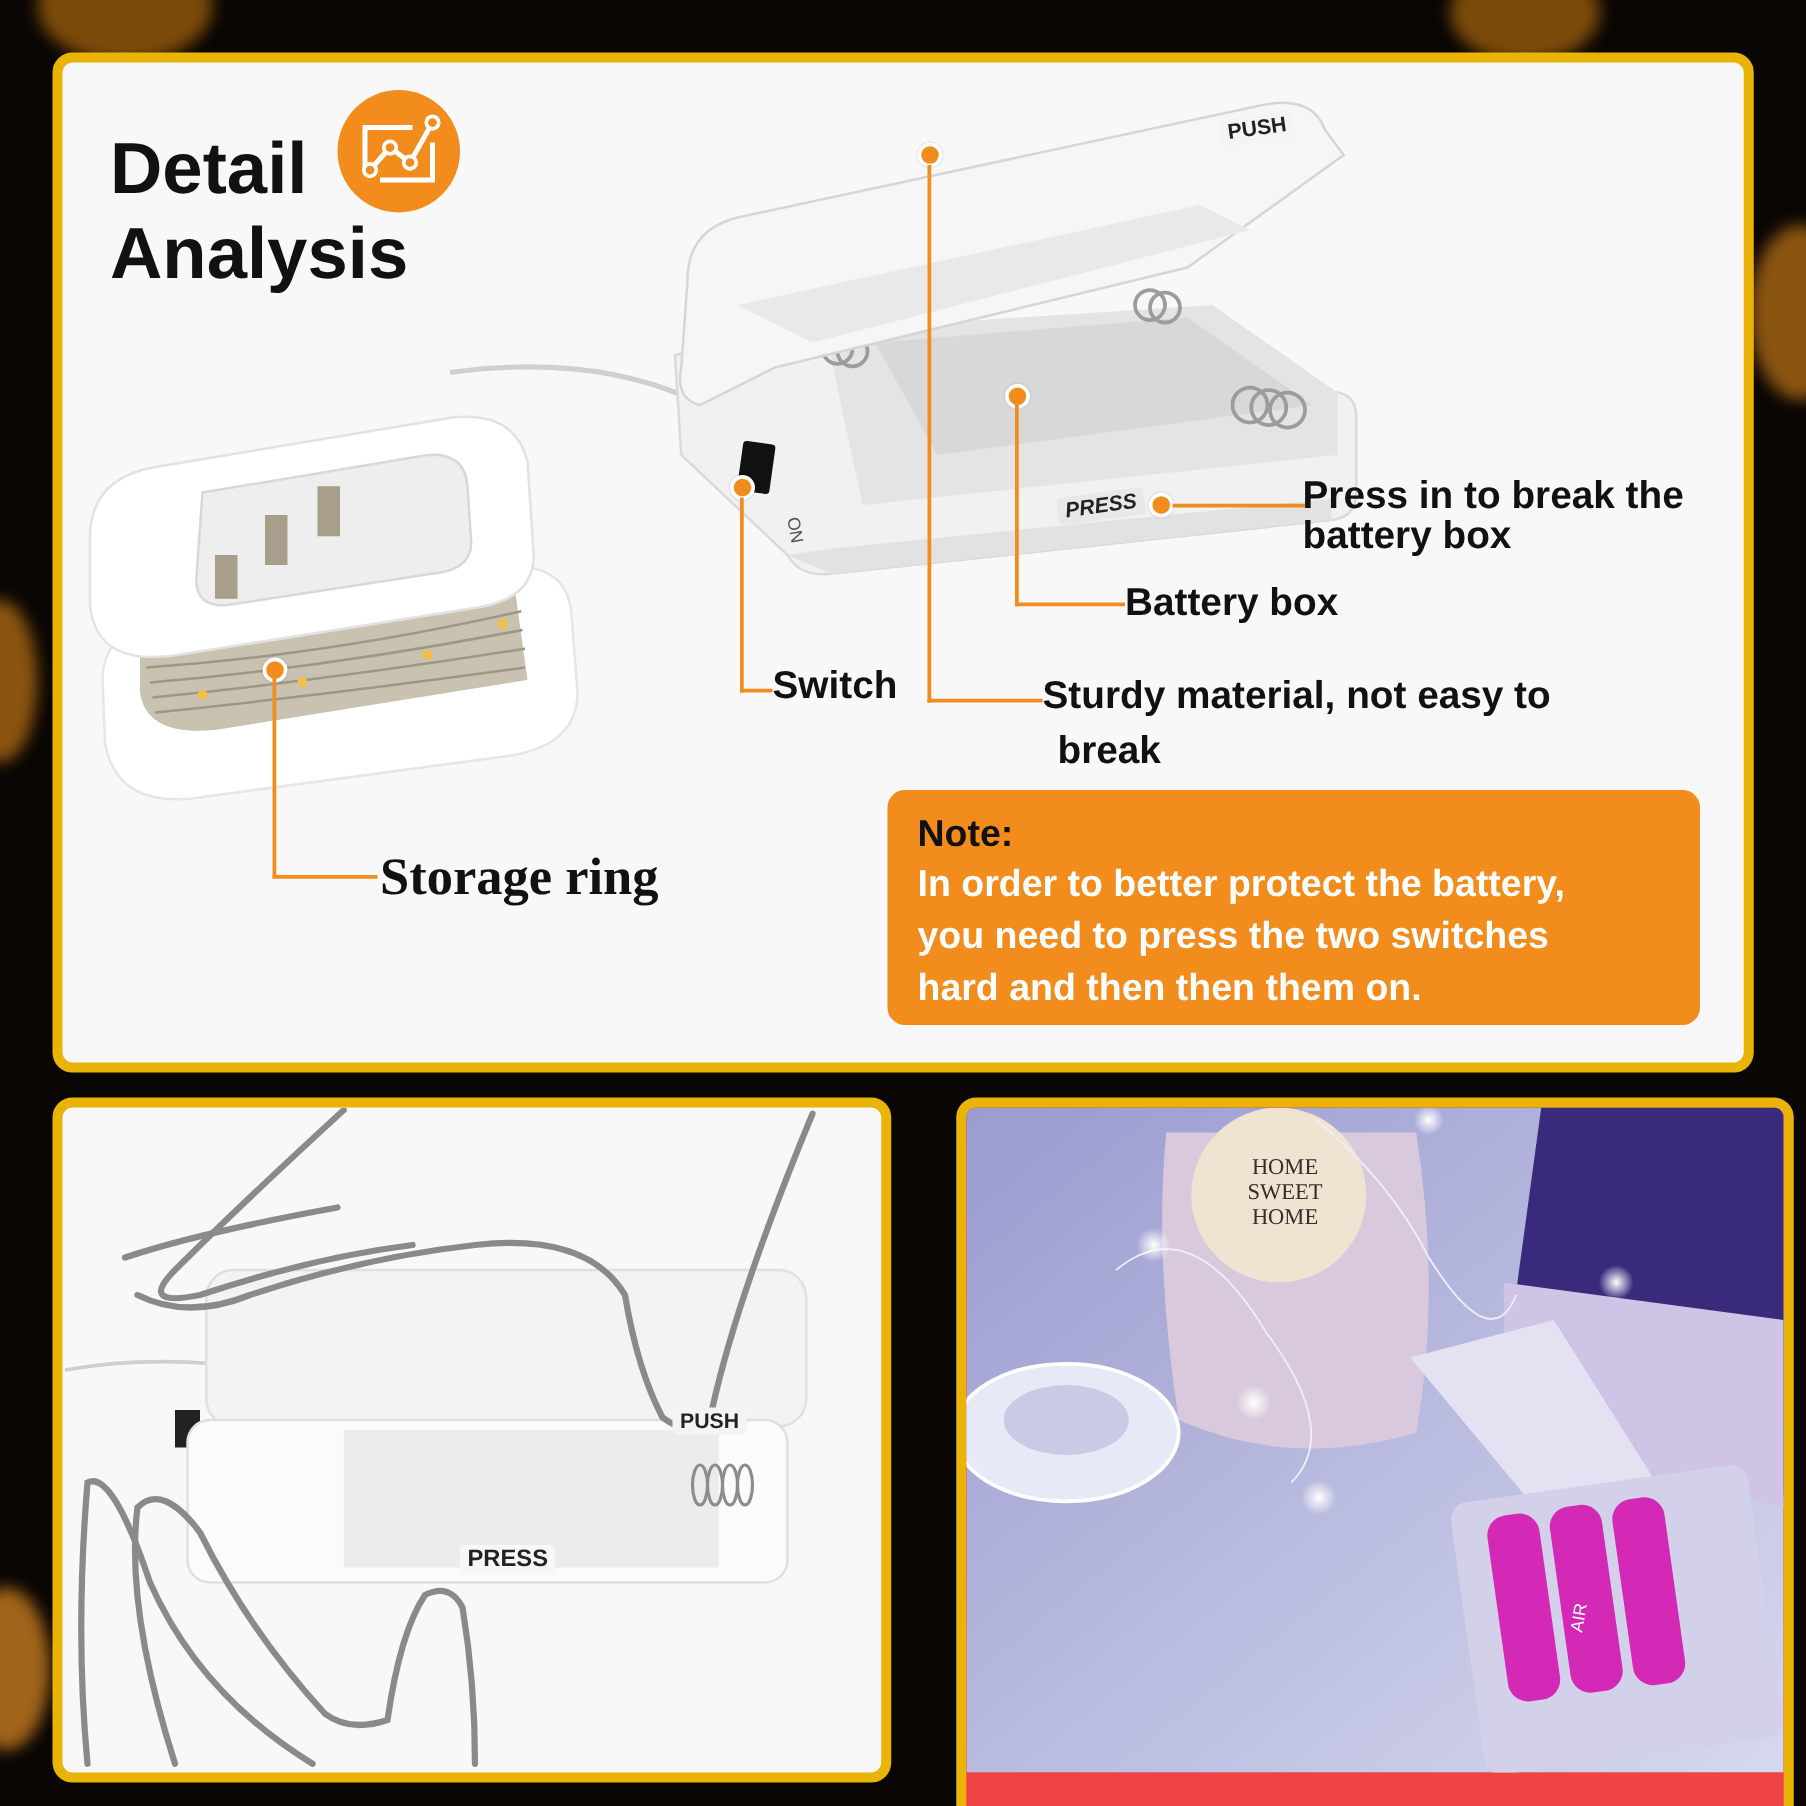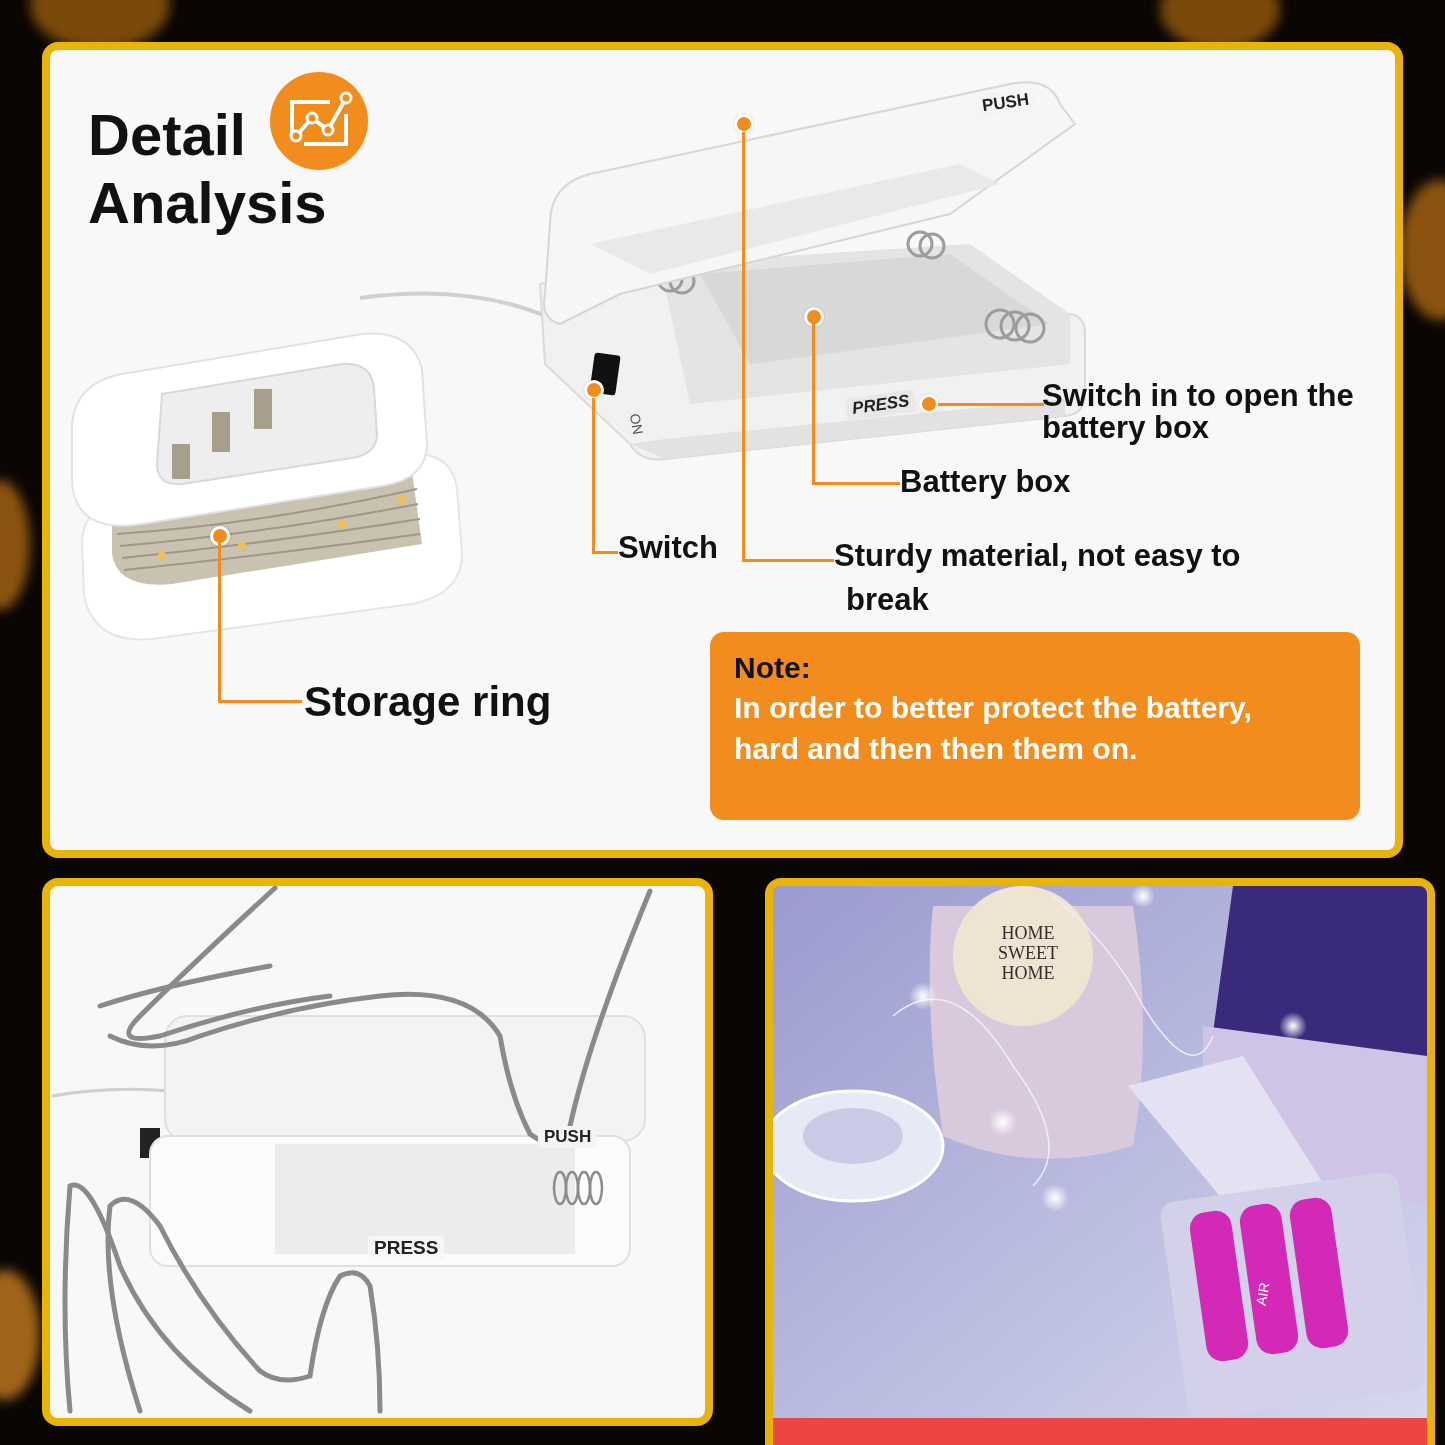--- a/index.html
+++ b/index.html
@@ -83,21 +83,21 @@
       <path d="M10 140 Q8 90 60 80 L300 40 Q350 35 360 75 L365 150 Q365 185 320 192 L80 230 Q15 240 10 190 Z" fill="#ffffff" stroke="#e2e2e2" stroke-width="2"></path>
       <path d="M100 100 L280 70 Q310 68 312 95 L315 140 Q315 160 290 164 L120 190 Q95 192 95 170 Z" fill="#eeeeee" stroke="#d8d8d8" stroke-width="2"></path>
       <rect x="110" y="150" width="18" height="35" fill="#a79e8c"></rect>
       <rect x="150" y="118" width="18" height="40" fill="#a79e8c"></rect>
       <rect x="192" y="95" width="18" height="40" fill="#a79e8c"></rect>
     </svg>
   </div>
   <div class="dot" style="left:160px;top:476px;"></div>
   <div class="line" style="left:168px;top:490px;width:3px;height:162px;"></div>
   <div class="line" style="left:168px;top:650px;width:84px;height:3px;"></div>
-  <div class="label" style="left:254px;top:630px;font-size:42px;">Storage ring</div>
+  <div class="label" style="left:254px;top:630px;font-size:42px;font-family:Liberation Serif, serif;">Storage ring</div>
 
   <svg style="position:absolute;left:300px;top:238px;" width="240" height="60">
     <path d="M10 10 Q120 -5 200 30 L238 40" stroke="#d0d0d0" stroke-width="4" fill="none"></path>
   </svg>
 
   <div style="position:absolute;left:480px;top:14px;width:560px;height:410px;">
     <svg width="560" height="410" viewBox="0 0 560 410">
       <path d="M10 220 L60 210 L540 250 Q555 252 555 270 L555 330 Q555 350 535 352 L135 395 Q110 398 100 380 L15 300 Z" fill="#f1f1f1" stroke="#dadada" stroke-width="2"></path>
       <path d="M130 200 L440 180 L540 250 L540 300 L160 340 Z" fill="#e4e4e4"></path>
       <path d="M170 210 L420 190 L520 260 L220 300 Z" fill="#d8d8d8"></path>
@@ -115,21 +115,21 @@
       <rect x="62" y="290" width="26" height="40" rx="3" fill="#111" transform="rotate(8 75 310)"></rect>
       <path d="M100 380 L135 395 L535 352 L535 335 L135 375 Z" fill="#e2e2e2"></path>
     </svg>
     <div class="push-tag" style="left:446px;top:28px;transform:rotate(-8deg);">PUSH</div>
     <div class="press-tag" style="left:316px;top:330px;transform:rotate(-8deg);font-style:italic;background:#e8e8e8;">PRESS</div>
     <div style="position:absolute;left:96px;top:352px;font-size:14px;color:#555;transform:rotate(80deg);">ON</div>
   </div>
 
   <div class="dot" style="left:869px;top:344px;"></div>
   <div class="line" style="left:888px;top:353px;width:106px;height:3px;"></div>
-  <div class="label" style="left:992px;top:330px;">Switch in to open the</div>
+  <div class="label" style="left:992px;top:330px;">Press in to break the</div>
   <div class="label" style="left:992px;top:362px;">battery box</div>
 
   <div class="dot" style="left:754px;top:257px;"></div>
   <div class="line" style="left:762px;top:272px;width:3px;height:163px;"></div>
   <div class="line" style="left:762px;top:432px;width:88px;height:3px;"></div>
   <div class="label" style="left:850px;top:416px;">Battery box</div>
 
   <div class="dot" style="left:534px;top:330px;"></div>
   <div class="line" style="left:542px;top:348px;width:3px;height:156px;"></div>
   <div class="line" style="left:542px;top:501px;width:26px;height:3px;"></div>
@@ -137,20 +137,21 @@
 
   <div class="dot" style="left:684px;top:64px;"></div>
   <div class="line" style="left:692px;top:82px;width:3px;height:430px;"></div>
   <div class="line" style="left:692px;top:509px;width:92px;height:3px;"></div>
   <div class="label" style="left:784px;top:490px;">Sturdy material, not easy to</div>
   <div class="label" style="left:796px;top:534px;">break</div>
 
   <div class="note">
     <div class="note-title">Note:</div>
     <div class="note-body">In order to better protect the battery,</div>
+    <div class="note-body">you need to press the two switches</div>
     <div class="note-body">hard and then then them on.</div>
   </div>
 </div>
 
 <div class="panel" id="bl-panel">
   <svg width="655" height="532" viewBox="0 0 655 532" style="position:absolute;left:0;top:0;">
     <path d="M2 210 Q60 200 120 205" stroke="#cfcfcf" stroke-width="3" fill="none"></path>
     <rect x="115" y="130" width="480" height="125" rx="22" fill="#f3f3f3" stroke="#e0e0e0" stroke-width="2"></rect>
     <rect x="90" y="242" width="20" height="30" fill="#222"></rect>
     <rect x="100" y="250" width="480" height="130" rx="18" fill="#fbfbfb" stroke="#e0e0e0" stroke-width="2"></rect>

